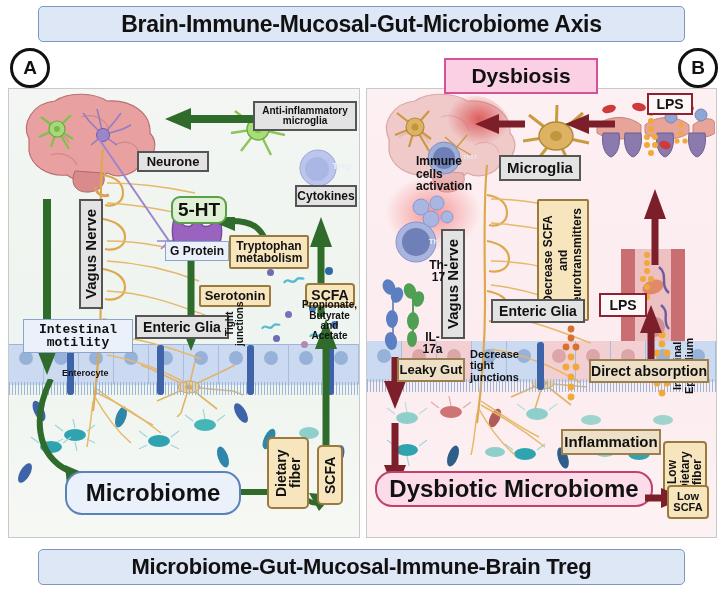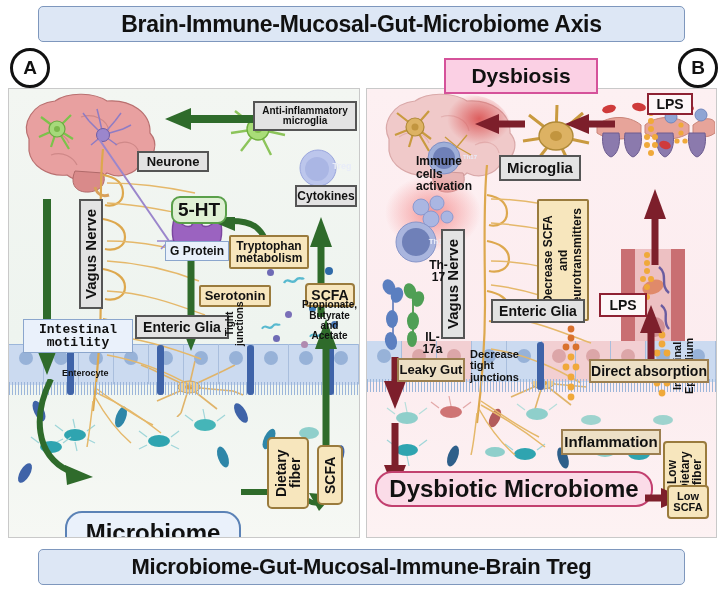--- a/index.html
+++ b/index.html
@@ -320,21 +320,21 @@
     <div class="lbl lbl-plain vert" style="left:226px;top:212px;width:24px;height:46px;font-size:10px;white-space:pre-line;line-height:1.05;">Tight
 junctions</div>
 
     <div class="lbl lbl-plain" style="left:254px;top:214px;width:90px;height:36px;font-size:10px;white-space:pre-line;">Propionate,
 Butyrate and
 Acetate</div>
 
     <div class="lbl lbl-plain" style="left:10px;top:278px;width:62px;height:14px;font-size:9px;justify-content:flex-start;z-index:12;">Enterocyte</div>
 
 
-    <div class="lbl lbl-blue" style="left:56px;top:382px;width:176px;height:44px;font-size:24px;border-radius:17px;border:2px solid #5b82b6;margin-top:40px;">Microbiome</div>
+    <div class="lbl lbl-blue" style="left:56px;top:382px;width:176px;height:44px;font-size:24px;border-radius:17px;border:2px solid #5b82b6;">Microbiome</div>
 
     <div class="lbl lbl-tan vert" style="left:258px;top:348px;width:42px;height:72px;font-size:14px;white-space:pre-line;border-radius:5px;">Dietary
 fiber</div>
 
     <div class="lbl lbl-tan vert" style="left:308px;top:356px;width:26px;height:60px;font-size:14px;border-radius:5px;">SCFA</div>
   </div>
 
   <div class="panel" id="panel-right">
 
     <svg class="brain" style="left:4px;top:4px;width:160px;height:105px;" viewBox="0 0 160 105">

